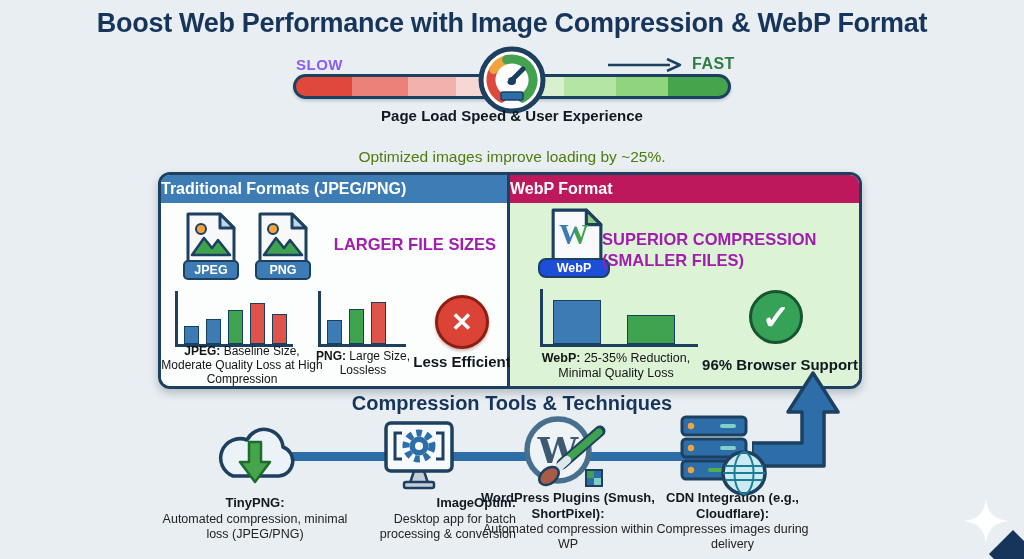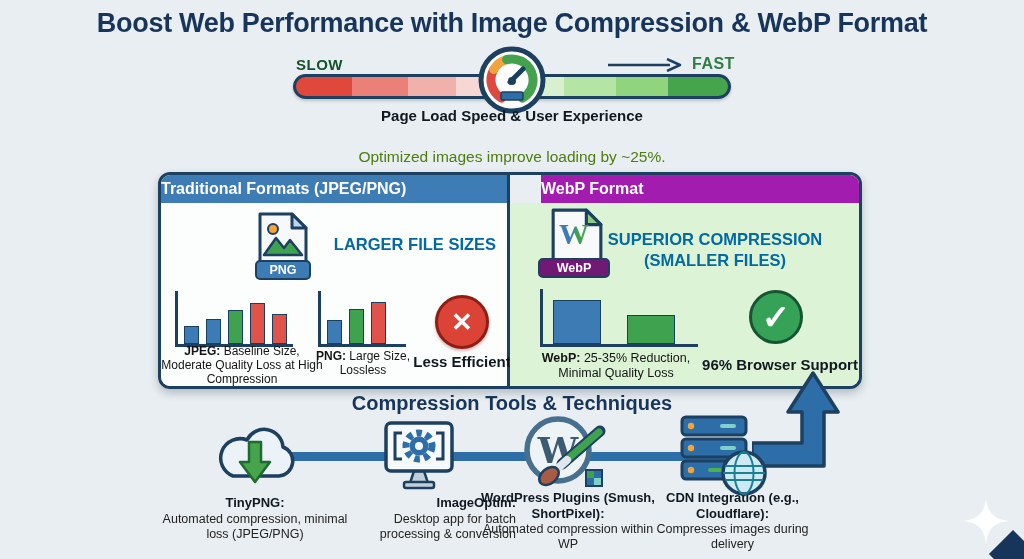--- a/index.html
+++ b/index.html
@@ -4,51 +4,51 @@
 <style>
   html,body{margin:0;padding:0;background:#cfd8dd;}
   .canvas{position:relative;width:1024px;height:559px;background:#e8eef1;overflow:hidden;
     font-family:"Liberation Sans",sans-serif;color:#1b1b1b;}
   .abs{position:absolute;}
 
   .main-title{top:8px;left:0;width:100%;text-align:center;font-size:27px;font-weight:800;
     color:#17355a;letter-spacing:-.3px;}
 
   
-  .slow-label{left:296px;top:56px;font-size:15px;font-weight:800;color:#14532d;letter-spacing:.5px;}
+  .slow-label{left:296px;top:56px;font-size:15px;font-weight:800;color:#8b5cf6;letter-spacing:.5px;}
   .fast-label{left:692px;top:55px;font-size:16px;font-weight:800;color:#2e7d43;letter-spacing:.5px;}
   .fast-arrow{left:606px;top:58px;}
   .speed-bar{left:293px;top:74px;width:438px;height:25px;border:3px solid #1d4060;border-radius:16px;
     box-sizing:border-box;box-shadow:0 2px 3px rgba(20,40,60,.2);
     background:linear-gradient(90deg,#e0483c 0 13%,#ea8078 13% 26%,#f2b0aa 26% 37%,#f7d7d3 37% 46%,
       #eef4ee 46% 54%,#d8f0cd 54% 62%,#b5e5a4 62% 74%,#90d47d 74% 86%,#46a44c 86% 100%);}
   .gauge-icon{left:477px;top:45px;width:70px;height:70px;}
   .gauge-caption{top:107px;left:0;width:100%;text-align:center;font-size:15px;font-weight:800;color:#101820;}
   .impact-1{top:130px;left:0;width:100%;text-align:center;font-size:15.5px;color:#3d3d3d;}
   .impact-2{top:148px;left:0;width:100%;text-align:center;font-size:15.5px;color:#4d7c0f;}
 
   
   .panels{left:158px;top:172px;width:704px;height:217px;display:flex;border:3px solid #1d4060;
     border-radius:12px;overflow:hidden;box-sizing:border-box;box-shadow:0 4px 8px rgba(20,40,60,.25);}
   .panel{width:50%;position:relative;box-sizing:border-box;}
   .panel-header{height:28px;line-height:28px;color:#fff;font-weight:800;font-size:16px;}
   .panel-left .panel-header{background:#3e7cb5;}
-  .panel-right .panel-header{background:#a21caf;margin-left:31px;}
+  .panel-right .panel-header{background:#be185d;}
   .panel-body{position:relative;height:183px;}
   .panel-left .panel-body{background:#fcfdfd;}
   .panel-right .panel-body{background:#dcf3d6;}
   .panel-left{border-right:3px solid #1d4060;}
 
   .file-icon{width:56px;text-align:center;}
   .file-band{position:relative;margin-top:-9px;background:#3c7bb3;border:2.5px solid #1d4060;
     border-radius:5px;color:#fff;font-weight:800;font-size:12.5px;padding:1px 0;}
-  .file-band.green{background:#701a75;}
-  .headline{font-weight:800;color:#0369a1;font-size:16.5px;}
+  .file-band.green{background:#1d4ed8;border-radius:8px;}
+  .headline{font-weight:800;color:#a21caf;font-size:16.5px;}
   .headline-left{left:165px;top:32px;width:178px;text-align:center;white-space:nowrap;}
-  .headline-right{left:92px;top:26px;width:226px;text-align:center;line-height:1.3;}
+  .headline-right{left:92px;top:26px;width:226px;text-align:left;line-height:1.3;}
 
   .mini-chart{display:flex;align-items:flex-end;gap:7px;border-left:3px solid #1d4060;
     border-bottom:3px solid #1d4060;padding:0 6px;box-sizing:border-box;}
   .mini-chart .bar{width:15px;border:1.5px solid #17405f;box-sizing:border-box;}
   .webp-chart .bar{width:48px;}
   .chart-jpeg{left:14px;top:88px;width:118px;height:56px;}
   .chart-png{left:157px;top:88px;width:88px;height:56px;}
   .chart-webp{left:30px;top:86px;width:158px;height:58px;gap:26px;padding:0 10px;}
 
   .caption{font-size:12px;line-height:1.18;text-align:center;color:#141414;}
@@ -119,20 +119,29 @@
     </svg>
   </div>
   <div class="abs gauge-caption">Page Load Speed &amp; User Experience</div>
   <div class="abs impact-2">Optimized images improve loading by ~25%.</div>
 
   <div class="abs panels">
 
     <div class="panel panel-left">
       <div class="panel-header">Traditional Formats (JPEG/PNG)</div>
       <div class="panel-body">
+        <div class="abs file-icon" style="left:22px;top:8px;">
+          <svg width="56" height="54" viewBox="0 0 56 54">
+            <path d="M5 3 h32 l14 14 v34 h-46 z" fill="#f6f8fa" stroke="#1d4060" stroke-width="3" stroke-linejoin="round"></path>
+            <path d="M37 3 l14 14 h-14 z" fill="#bcd7ec" stroke="#1d4060" stroke-width="3" stroke-linejoin="round"></path>
+            <circle cx="18" cy="18" r="5" fill="#f2a33c" stroke="#1d4060" stroke-width="2"></circle>
+            <path d="M9 44 L21 27 L29 37 L35 29 L47 44 Z" fill="#3fa24f" stroke="#1d4060" stroke-width="2.5" stroke-linejoin="round"></path>
+          </svg>
+          <div class="file-band">JPEG</div>
+        </div>
         <div class="abs file-icon" style="left:94px;top:8px;">
           <svg width="56" height="54" viewBox="0 0 56 54">
             <path d="M5 3 h32 l14 14 v34 h-46 z" fill="#f6f8fa" stroke="#1d4060" stroke-width="3" stroke-linejoin="round"></path>
             <path d="M37 3 l14 14 h-14 z" fill="#bcd7ec" stroke="#1d4060" stroke-width="3" stroke-linejoin="round"></path>
             <circle cx="18" cy="18" r="5" fill="#f2a33c" stroke="#1d4060" stroke-width="2"></circle>
             <path d="M9 44 L21 27 L29 37 L35 29 L47 44 Z" fill="#3fa24f" stroke="#1d4060" stroke-width="2.5" stroke-linejoin="round"></path>
           </svg>
           <div class="file-band">PNG</div>
         </div>
         <div class="abs headline headline-left">LARGER FILE SIZES</div>

